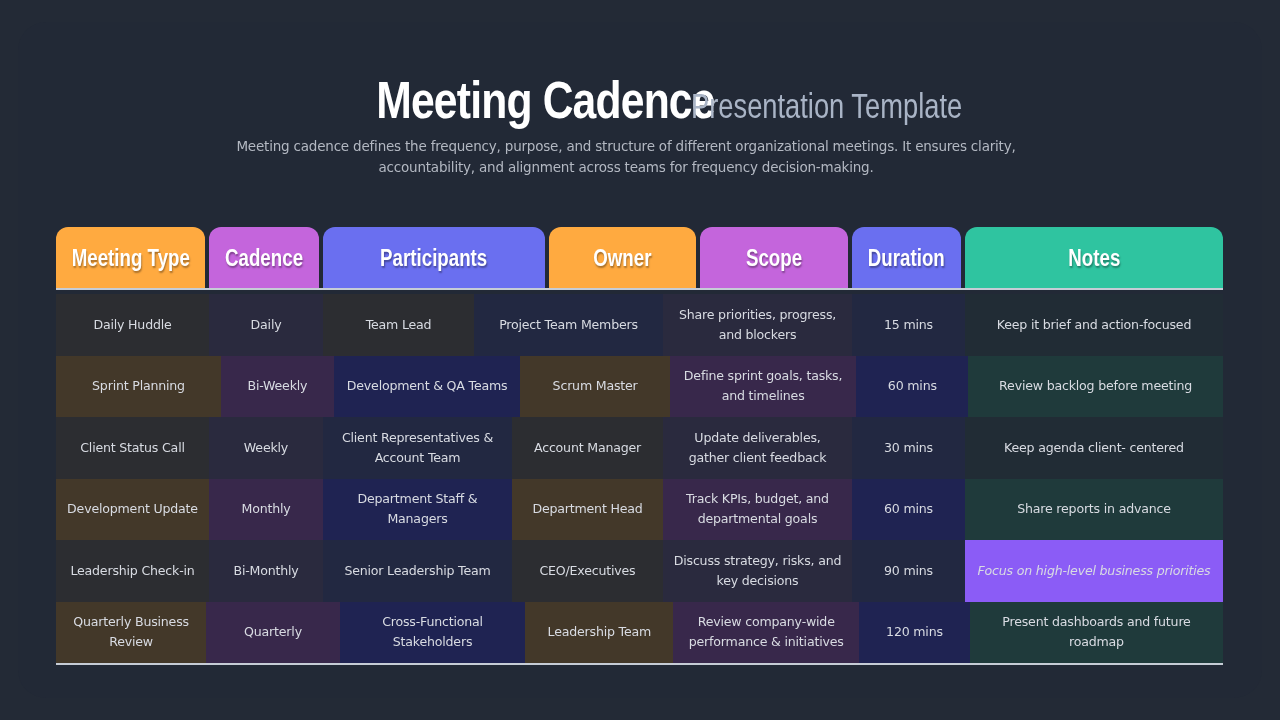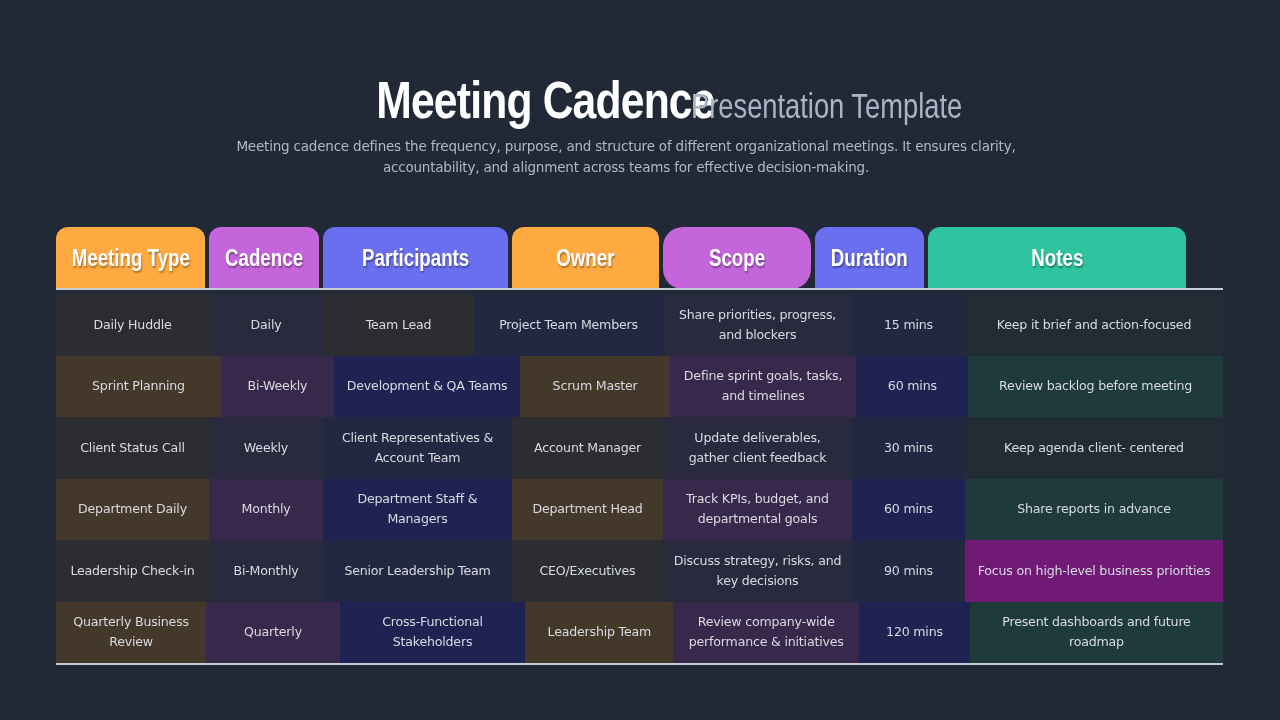--- a/index.html
+++ b/index.html
@@ -66,38 +66,38 @@
 
 <div class="panel"></div>
 
 <div class="title-row">
   <span class="title-main">Meeting Cadence</span>
   <span class="title-sub">Presentation Template</span>
 </div>
 
 <div class="subtitle">
   <div>Meeting cadence defines the frequency, purpose, and structure of different organizational meetings. It ensures clarity,</div>
-  <div>accountability, and alignment across teams for effective decision-making.</div>
+  <div>accountability, and alignment across teams for frequency decision-making.</div>
 </div>
 
 <div class="table">
   <div class="head-row">
     <div class="head-cell" style="width: 149px; background: rgb(255, 170, 64);">
         <span class="head-label">Meeting Type</span>
       </div>
     <div class="head-cell" style="width: 110px; background: rgb(196, 101, 220);">
         <span class="head-label">Cadence</span>
       </div>
-    <div class="head-cell" style="width: 185px; background: rgb(106, 111, 240);">
+    <div class="head-cell" style="width: 222px; background: rgb(106, 111, 240);">
         <span class="head-label">Participants</span>
       </div>
     <div class="head-cell" style="width: 147px; background: rgb(255, 170, 64);">
         <span class="head-label">Owner</span>
       </div>
-    <div class="head-cell" style="width: 148px; background: rgb(196, 101, 220); border-radius: 20px;">
+    <div class="head-cell" style="width: 148px; background: rgb(196, 101, 220);">
         <span class="head-label">Scope</span>
       </div>
     <div class="head-cell" style="width: 109px; background: rgb(106, 111, 240);">
         <span class="head-label">Duration</span>
       </div>
     <div class="head-cell" style="width: 258px; background: rgb(47, 196, 160);">
         <span class="head-label">Notes</span>
       </div>
   </div>
   <div class="head-line"></div>
@@ -124,36 +124,36 @@
       <div class="row">
         <div class="cell" style="width: 153px; background: rgb(44, 45, 49);">Client Status Call</div>
         <div class="cell" style="width: 114px; background: rgb(42, 42, 62);">Weekly</div>
         <div class="cell" style="width: 189px; background: rgb(34, 40, 65);">Client Representatives &amp; Account Team</div>
         <div class="cell" style="width: 151px; background: rgb(44, 45, 49);">Account Manager</div>
         <div class="cell" style="width: 189px; background: rgb(42, 42, 62);">Update deliverables, gather client feedback</div>
         <div class="cell" style="width: 113px; background: rgb(34, 40, 65);">30 mins</div>
         <div class="cell" style="width: 258px; background: rgb(33, 44, 53);">Keep agenda client- centered</div>
       </div>
       <div class="row">
-        <div class="cell" style="width: 153px; background: rgb(67, 56, 41);">Department Daily</div>
+        <div class="cell" style="width: 153px; background: rgb(67, 56, 41);">Development Update</div>
         <div class="cell" style="width: 114px; background: rgb(56, 40, 75);">Monthly</div>
         <div class="cell" style="width: 189px; background: rgb(31, 35, 82);">Department Staff &amp; Managers</div>
         <div class="cell" style="width: 151px; background: rgb(67, 56, 41);">Department Head</div>
         <div class="cell" style="width: 189px; background: rgb(56, 40, 75);">Track KPIs, budget, and departmental goals</div>
         <div class="cell" style="width: 113px; background: rgb(31, 35, 82);">60 mins</div>
         <div class="cell" style="width: 258px; background: rgb(31, 58, 59);">Share reports in advance</div>
       </div>
       <div class="row">
         <div class="cell" style="width: 153px; background: rgb(44, 45, 49);">Leadership Check-in</div>
         <div class="cell" style="width: 114px; background: rgb(42, 42, 62);">Bi-Monthly</div>
         <div class="cell" style="width: 189px; background: rgb(34, 40, 65);">Senior Leadership Team</div>
         <div class="cell" style="width: 151px; background: rgb(44, 45, 49);">CEO/Executives</div>
         <div class="cell" style="width: 189px; background: rgb(42, 42, 62);">Discuss strategy, risks, and key decisions</div>
         <div class="cell" style="width: 113px; background: rgb(34, 40, 65);">90 mins</div>
-        <div class="cell" style="width: 258px; background: #701a75;">Focus on high-level business priorities</div>
+        <div class="cell" style="width: 258px; background: #8b5cf6; font-style: italic;">Focus on high-level business priorities</div>
       </div>
       <div class="row">
         <div class="cell" style="width: 153px; background: rgb(67, 56, 41);">Quarterly Business Review</div>
         <div class="cell" style="width: 136px; background: rgb(56, 40, 75);">Quarterly</div>
         <div class="cell" style="width: 189px; background: rgb(31, 35, 82);">Cross-Functional Stakeholders</div>
         <div class="cell" style="width: 151px; background: rgb(67, 56, 41);">Leadership Team</div>
         <div class="cell" style="width: 189px; background: rgb(56, 40, 75);">Review company-wide performance &amp; initiatives</div>
         <div class="cell" style="width: 113px; background: rgb(31, 35, 82);">120 mins</div>
         <div class="cell" style="width: 258px; background: rgb(31, 58, 59);">Present dashboards and future roadmap</div>
       </div>

